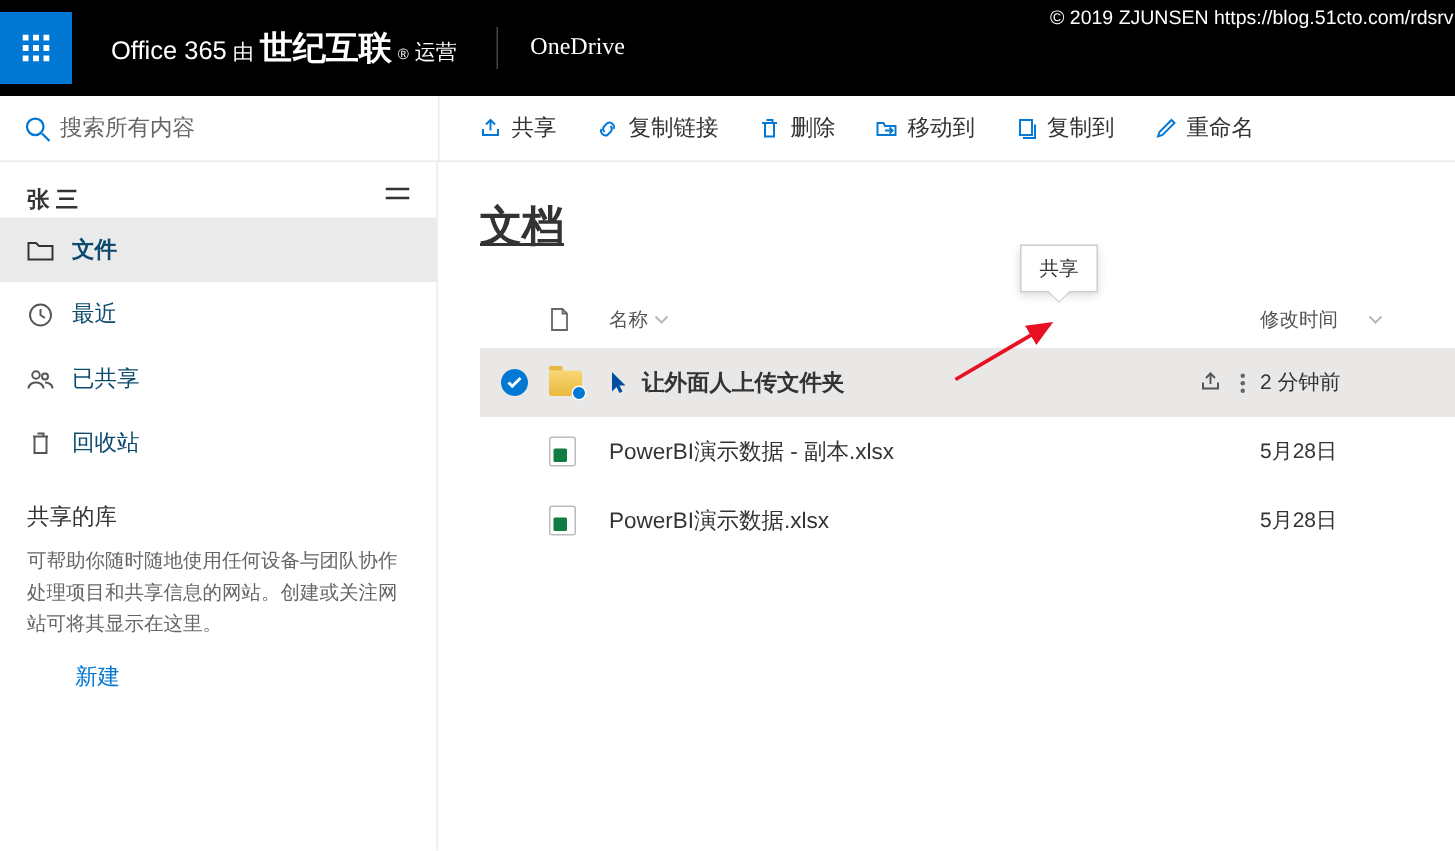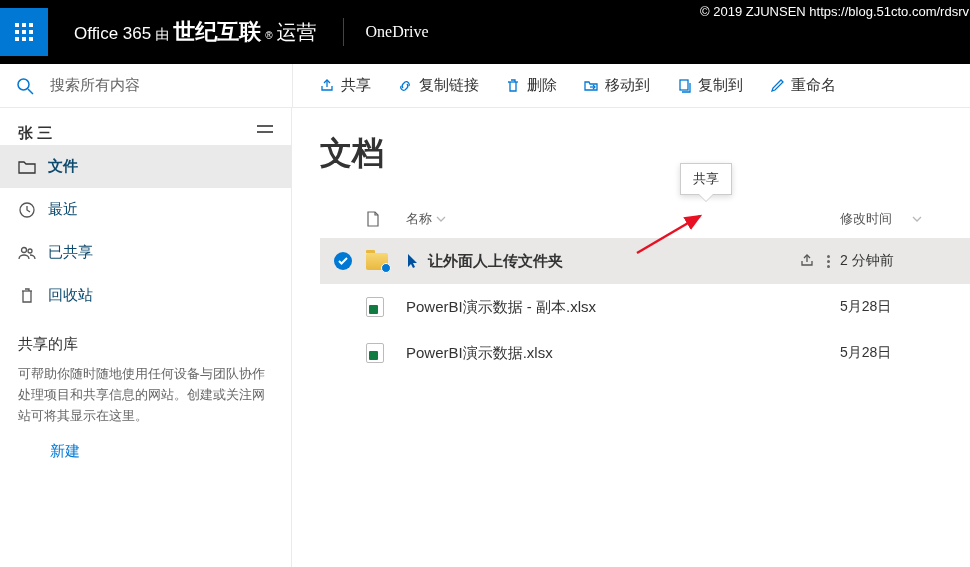--- a/index.html
+++ b/index.html
@@ -4,43 +4,43 @@
 <style>
 * { margin: 0; padding: 0; box-sizing: border-box; }
 body { font-family: "Segoe UI", "Microsoft YaHei", sans-serif; font-size: 14px; color: #333; width: 970px; height: 567px; overflow: hidden; position: relative; background: #fff; }
 .topbar { height: 64px; background: #000; color: #fff; display: flex; align-items: center; }
 .waffle { width: 48px; height: 48px; display: flex; align-items: center; justify-content: center; background: #0078d4; }
 .brand { padding: 0 16px 0 26px; display: flex; align-items: baseline; gap: 4px; font-size: 16px; }
 .brand .b1 { font-weight: 400; font-size: 17px; }
 .brand .b2 { font-size: 14px; }
 .brand .b3 { font-weight: 700; font-size: 22px; letter-spacing: 0px; }
 .brand .tm { font-size: 10px; vertical-align: super; }
-.brand .b4 { font-size: 20px; }
+.brand .b4 { font-size: 14px; }
 .topsep { width: 1px; height: 28px; background: #444; margin: 0 10px; }
 .appname { font-size: 16px; font-weight: 400; padding-left: 12px; font-family: Liberation Serif, serif; }
 .commandbar { height: 44px; border-bottom: 1px solid #eaeaea; display: flex; align-items: center; }
-.searchbox { width: 292px; height: 44px; display: flex; align-items: center; padding-left: 16px; gap: 16px; color: #333; }
+.searchbox { width: 292px; height: 44px; display: flex; align-items: center; padding-left: 16px; gap: 6px; color: #333; }
 .searchbox .sicon { color: #0078d4; }
 .searchbox .sph { color: #666; font-size: 15px; }
 .cmdsep { width: 1px; height: 44px; background: #eaeaea; }
 .cmd-items { display: flex; align-items: center; padding-left: 14px; gap: 2px; }
 .cmd { display: flex; align-items: center; gap: 6px; padding: 8px 12px; color: #333; cursor: pointer; font-size: 15px; }
 .cmd .ci { color: #0078d4; display: inline-flex; }
 .body-row { display: flex; height: calc(567px - 48px - 44px); }
 .sidebar { width: 292px; border-right: 1px solid #eaeaea; padding-top: 6px; position: relative; }
 .user-top { display:flex; justify-content: space-between; align-items:flex-start; padding: 10px 18px 2px;}
 .user-top .uname { font-weight:700; font-size:15px;}
 .navlist { }
 .navitem { display: flex; align-items: center; gap: 12px; padding: 12px 18px; font-size: 15px; cursor: pointer; color: #0c4a6e;}
 .navitem.active { background: #eaeaea; font-weight: 700; }
 .sectitle { padding: 18px 18px 10px; font-weight: 400; font-size: 15px; }
 .sechelp { padding: 0 18px; font-size: 13px; color: #666; line-height: 1.6; }
 .newlink { padding: 16px 18px 10px 50px; color: #0078d4; font-size: 15px; cursor: pointer; }
 .main { flex: 1; padding: 24px 0 0 28px; position: relative; }
-.pagetitle { font-size: 32px; font-weight: 700; margin-bottom: 24px; }
+.pagetitle { font-size: 28px; font-weight: 700; margin-bottom: 24px; text-decoration: underline; }
 .listhead { display: flex; align-items: center; padding: 10px 0; color: #555; font-size: 13px; }
 .col-sel { width: 46px; }
 .col-icon { width: 40px; display:flex; align-items:center;}
 .col-name { flex: 1; display: flex; align-items: center; gap: 4px; }
 .col-actions { width: 90px; display: flex; align-items: center; gap: 12px; justify-content: flex-end; padding-right: 10px;}
 .col-mod { width: 130px; display: flex; align-items: center; gap: 20px; }
 .row { display: flex; align-items: center; height: 46px; }
 .row.selected { background: #e9e8e7; }
 .check { width: 18px; height: 18px; border-radius: 50%; background: #0078d4; display: flex; align-items: center; justify-content: center; margin-left: 14px; }
 .foldericon { width: 22px; height: 17px; background: linear-gradient(#f8d775,#e8b93f); border-radius: 2px; position: relative; }

